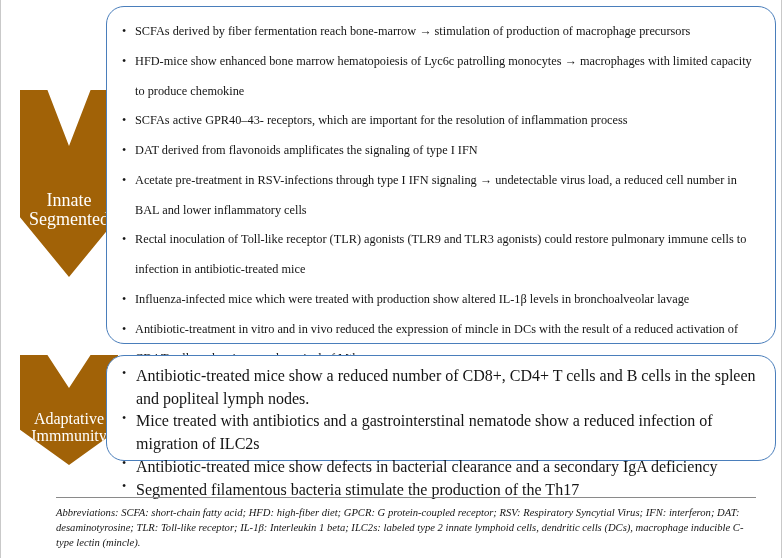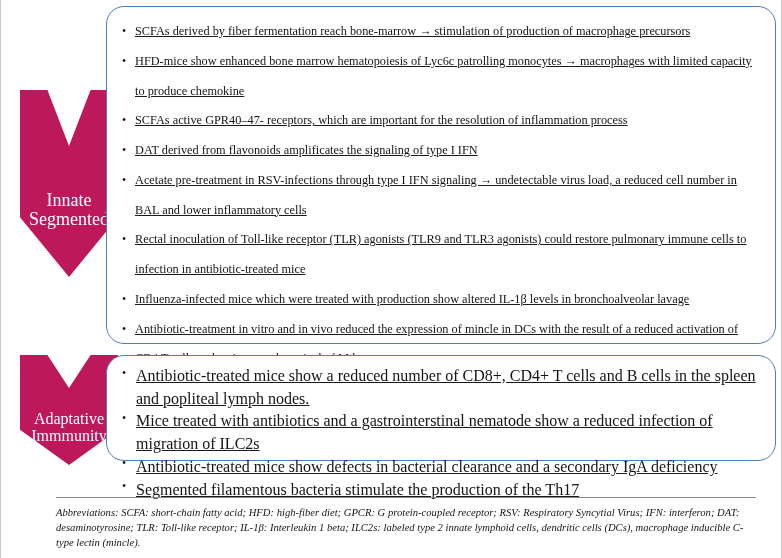--- a/index.html
+++ b/index.html
@@ -19,21 +19,21 @@
   #figure-root {
     position: absolute;
     left: 0; top: 0;
     width: 782px;
     height: 558px;
   }
 
   
   .chevron {
     position: absolute;
-    background: #be185d;
+    background: #a16207;
     -webkit-clip-path: polygon(0% 0%, 28% 0%, 50% 30%, 72% 0%, 100% 0%, 100% 68%, 50% 100%, 0% 68%);
     clip-path: polygon(0% 0%, 28% 0%, 50% 30%, 72% 0%, 100% 0%, 100% 68%, 50% 100%, 0% 68%);
     display: flex;
     align-items: flex-end;
     justify-content: center;
   }
   .chevron-label {
     color: #ffffff;
     font-family: "Liberation Serif", "DejaVu Serif", serif;
     text-align: center;
@@ -63,21 +63,20 @@
     padding-bottom: 20px;
   }
 
   
   .content-box {
     position: absolute;
     border: 1.4px solid #4a7ebb;
     border-radius: 18px;
     background: #ffffff;
     box-sizing: border-box;
-    text-decoration: underline;
   }
   #box-innate {
     left: 106px;
     top: 6px;
     width: 670px;
     height: 338px;
     padding: 10px 16px 6px 14px;
   }
   #box-adaptative {
     left: 106px;
@@ -170,21 +169,21 @@
     <div class="chevron-label">
       <div>Innate</div>
       <div>Segmented</div>
     </div>
   </div>
 
   <div class="content-box" id="box-innate">
     <ul class="bullet-list" id="list-innate">
       <li class="bullet-item">SCFAs derived by fiber fermentation reach bone-marrow → stimulation of production of macrophage precursors</li>
       <li class="bullet-item">HFD-mice show enhanced bone marrow hematopoiesis of Lyc6c patrolling monocytes → macrophages with limited capacity to produce chemokine</li>
-      <li class="bullet-item">SCFAs active GPR40–47- receptors, which are important for  the resolution of inflammation process</li>
+      <li class="bullet-item">SCFAs active GPR40–43- receptors, which are important for  the resolution of inflammation process</li>
       <li class="bullet-item">DAT derived from flavonoids amplificates the signaling of type I IFN</li>
       <li class="bullet-item">Acetate pre-treatment in RSV-infections through type I IFN signaling →  undetectable virus load, a reduced cell number in BAL and lower inflammatory cells</li>
       <li class="bullet-item">Rectal inoculation of Toll-like receptor (TLR) agonists (TLR9 and TLR3 agonists) could restore pulmonary immune cells to infection in antibiotic-treated mice</li>
       <li class="bullet-item">Influenza-infected mice which were treated with production show altered  IL-1β levels in bronchoalveolar lavage</li>
       <li class="bullet-item">Antibiotic-treatment in vitro and in vivo reduced the expression of mincle in DCs with the result of a reduced activation of CD4 T cells and an increased survival of Mtb</li>
     </ul>
   </div>
 
   <div class="chevron" id="chevron-adaptative">
     <div class="chevron-label">

